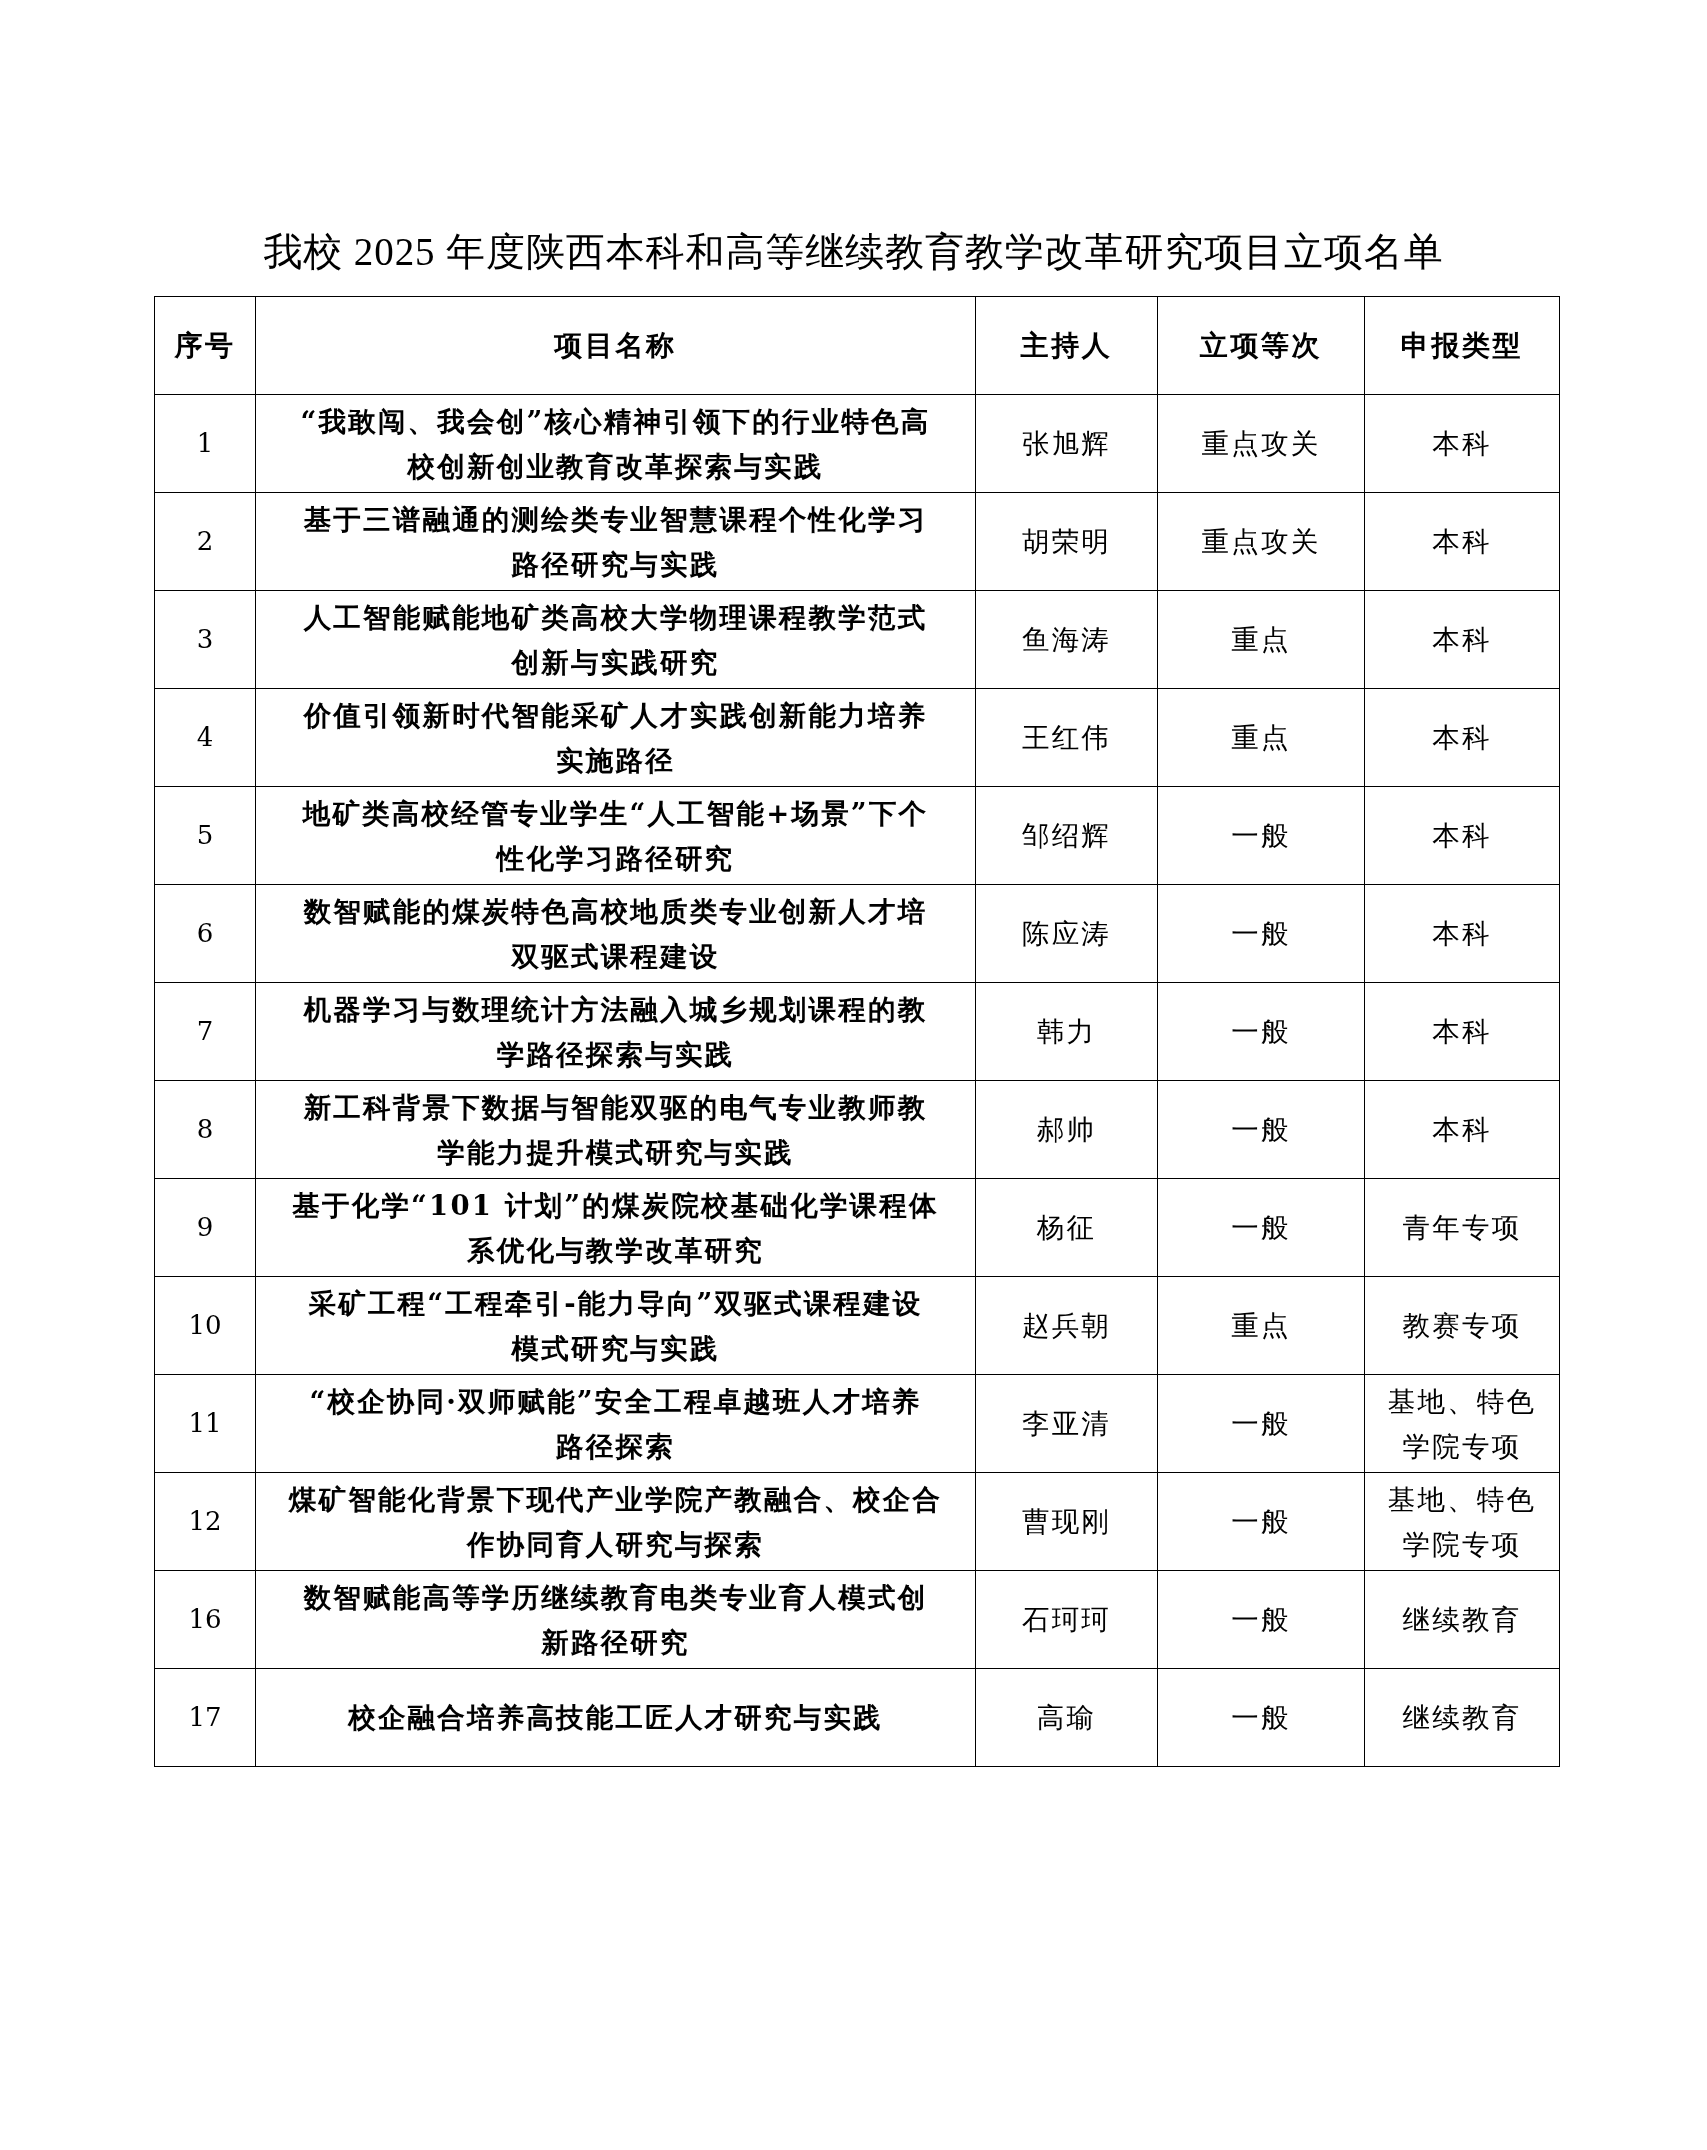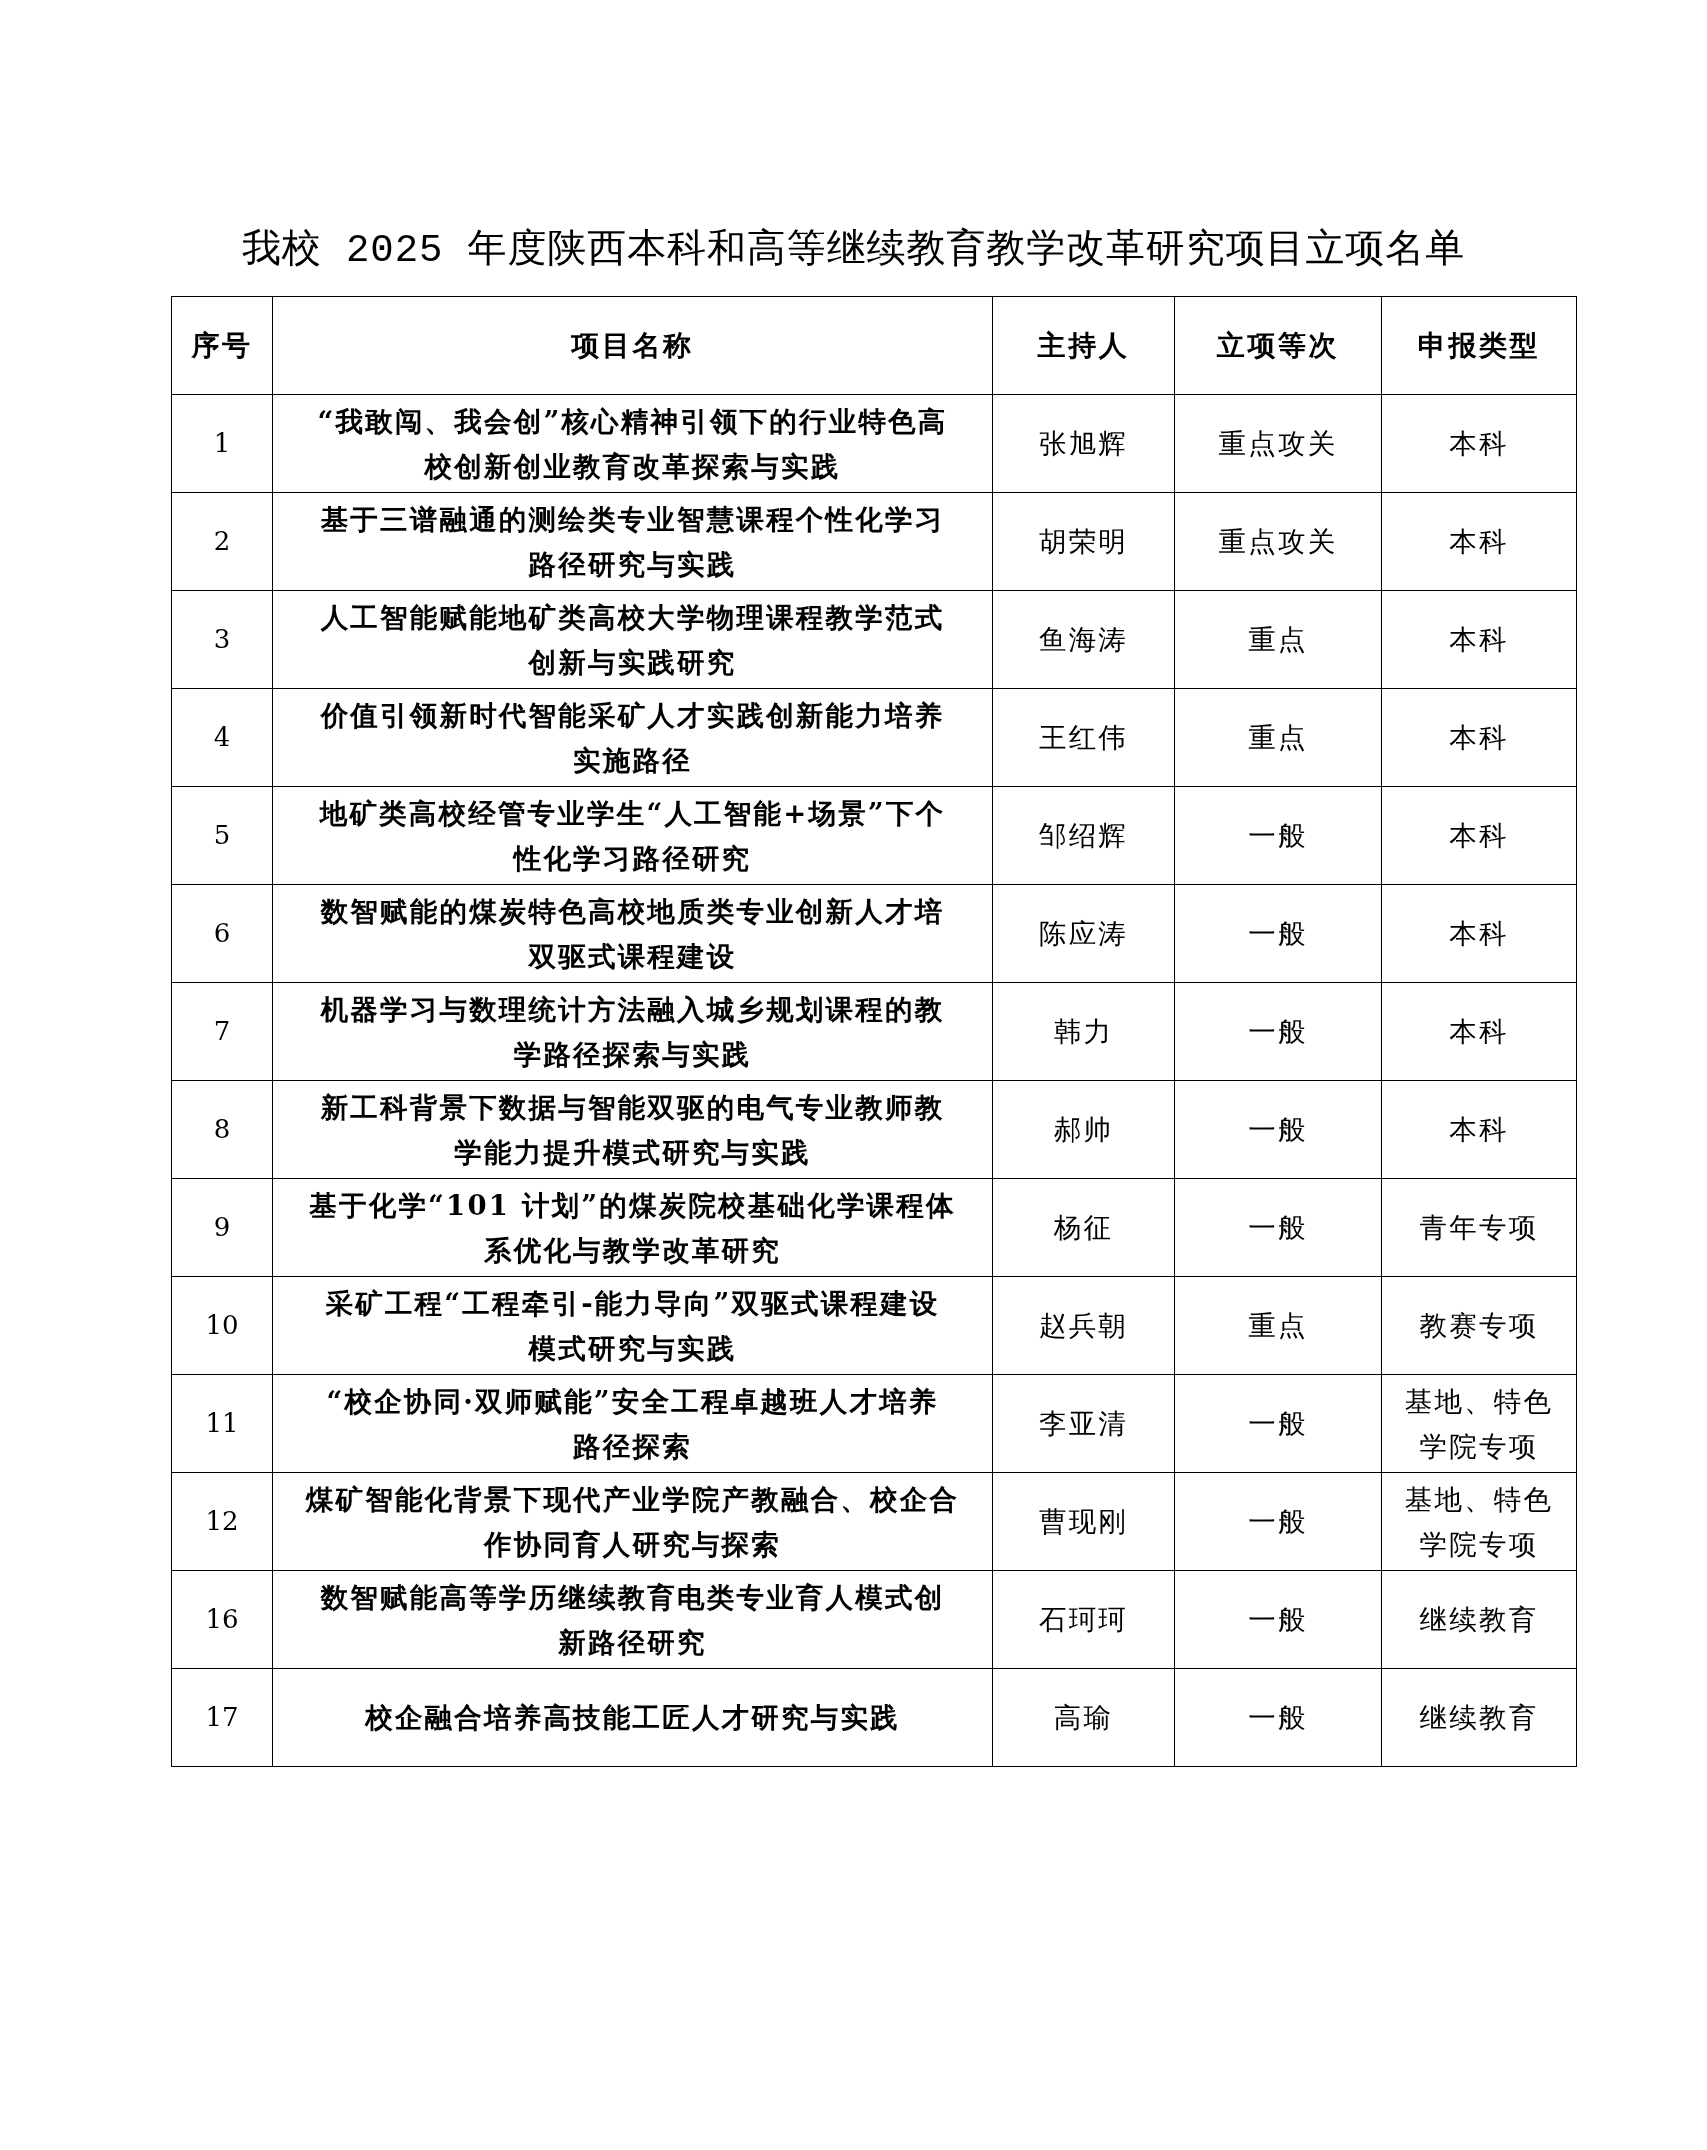--- a/index.html
+++ b/index.html
@@ -15,29 +15,29 @@
       color: #000000;
     }
     .page-title {
       position: absolute;
       left: 0;
       width: 1707px;
       top: 228px;
       height: 47px;
       line-height: 47px;
       text-align: center;
-      font-family: Liberation Mono, monospace;
+      font-family: Liberation Serif, serif;
       font-size: 39px;
       font-weight: normal;
       letter-spacing: 0.9px;
       white-space: nowrap;
     }
     table.list {
       position: absolute;
-      left: 171px;
+      left: 154px;
       top: 296px;
       width: 1405px;
       border-collapse: collapse;
       table-layout: fixed;
     }
     table.list th,
     table.list td {
       border: 1.7px solid #000000;
       padding: 0 8.6px;
       text-align: center;

